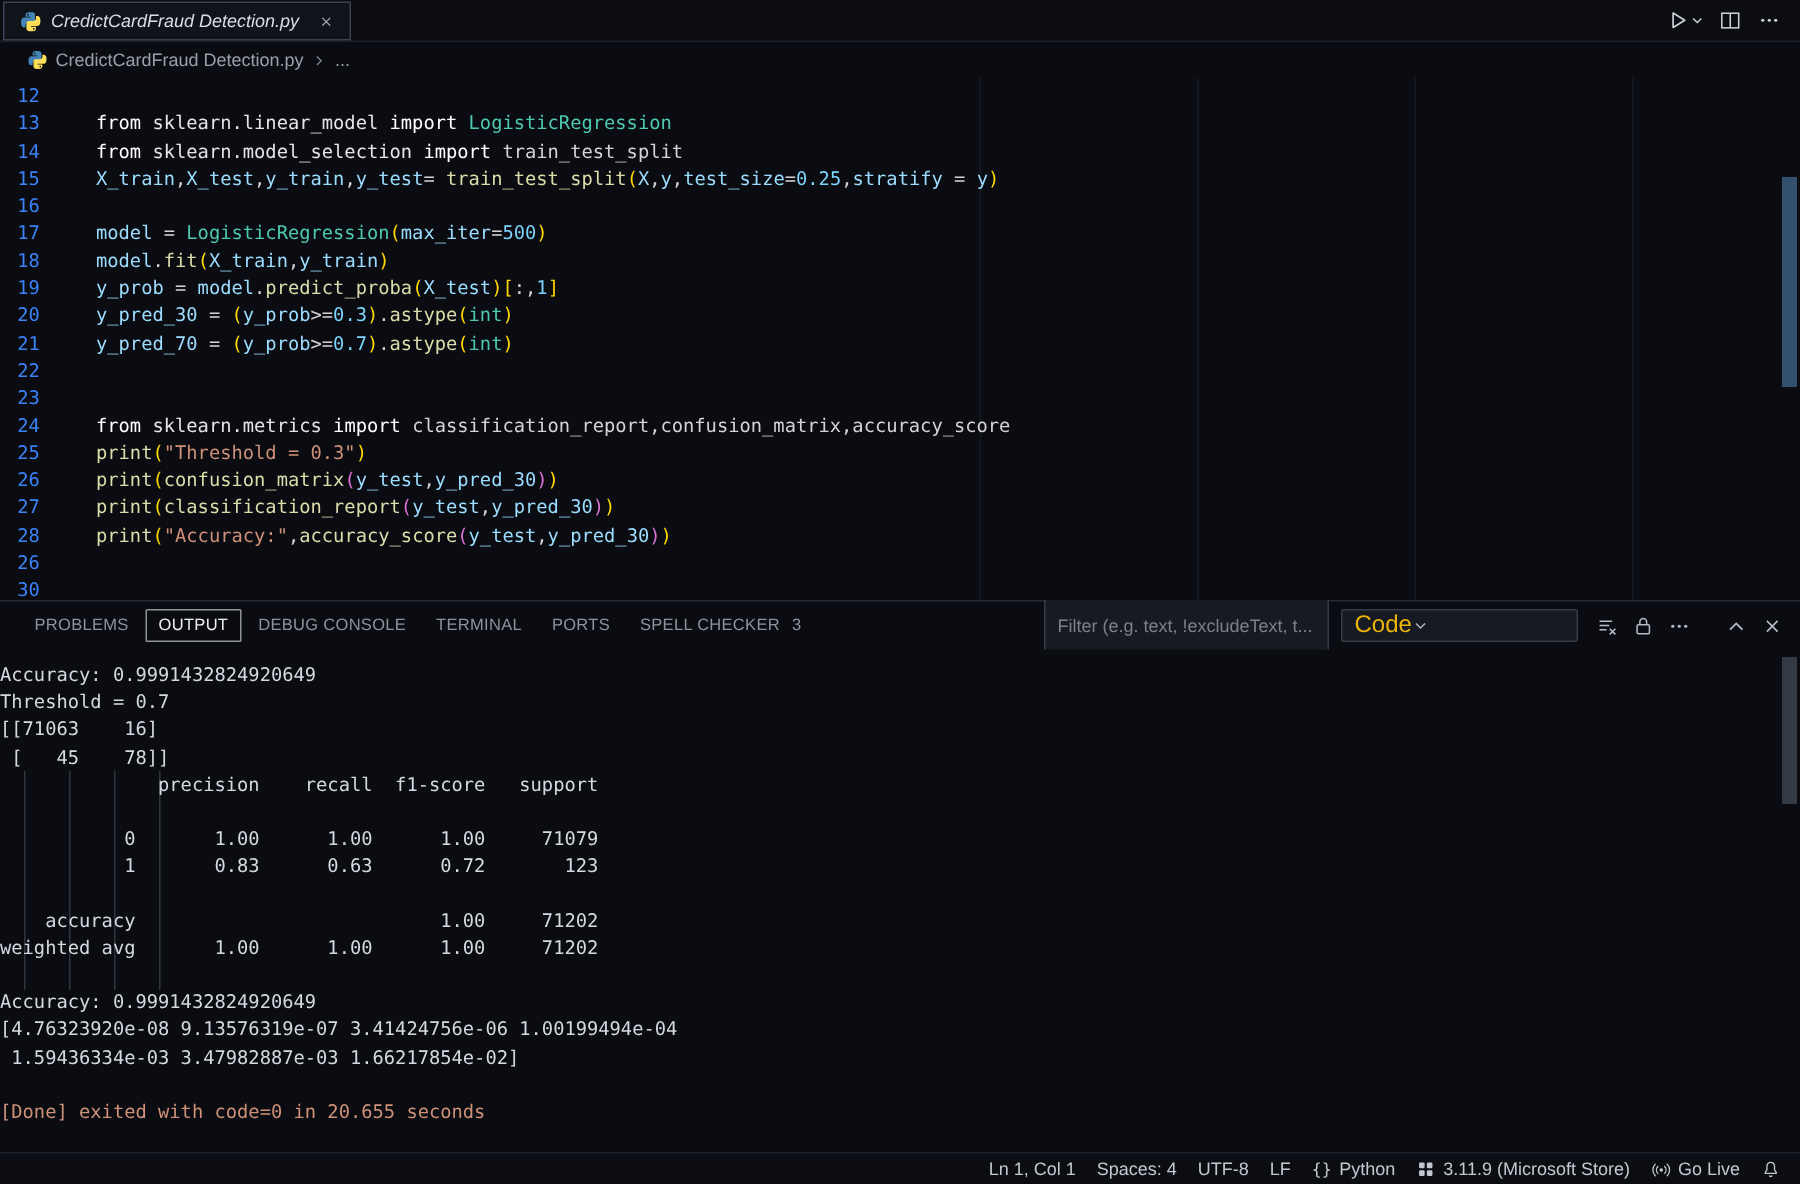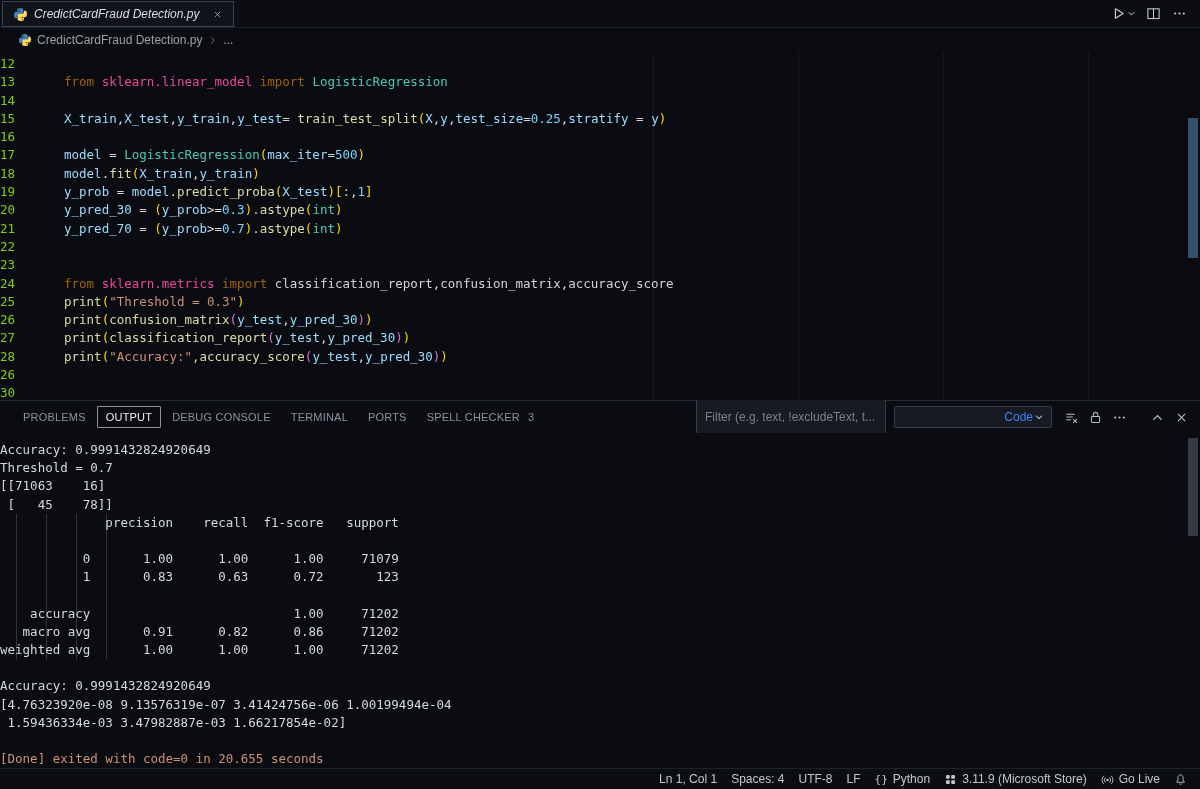--- a/index.html
+++ b/index.html
@@ -28,37 +28,37 @@
   .bchev{width:11px;height:11px;display:inline-flex;color:#7e848e}
   .bchev svg{width:11px;height:11px}
   .bc-item{cursor:pointer}
 
   
   .editor{position:relative;height:348px;flex:none;overflow:hidden;background:#0a0c11;padding-top:3px;
           font-family:"DejaVu Sans Mono",monospace;font-size:12.5px}
   .ruler{position:absolute;top:0;bottom:0;width:1px;background:#151a22}
   .elines{position:relative;z-index:1}
   .eline{display:flex;height:18.3px;line-height:18.3px}
-  .ln{flex:none;width:38px;text-align:left;color:#84cc16;user-select:none}
+  .ln{flex:none;width:38px;text-align:center;color:#3b82f6;user-select:none}
   .codeln{padding-left:26px;white-space:pre}
-  .tk-k{color:#a16207}.tk-m{color:#ec4899}.tk-c{color:#4ec9b0}.tk-f{color:#dcdcaa}.tk-v{color:#9cdcfe}
+  .tk-k{color:#ffffff}.tk-m{color:#e5e5e5}.tk-c{color:#4ec9b0}.tk-f{color:#dcdcaa}.tk-v{color:#9cdcfe}
   .tk-n{color:#7dd3fc}.tk-s{color:#ce9178}.tk-p{color:#d4d4d4}.tk-b{color:#ffd700}.tk-d{color:#da70d6}
   .escroll{position:absolute;right:2px;top:66px;width:10px;height:140px;background:#33506e;z-index:2}
 
   
   .panel-header{height:33px;flex:none;display:flex;align-items:center;background:#0a0c11;border-top:1px solid #262b33;padding:0 8px 0 14px}
   .ptabs{display:flex;align-items:center;gap:2px}
   .ptab{display:inline-flex;align-items:flex-start;padding:4px 8px;font-size:11px;color:#8d939d;letter-spacing:.2px;cursor:pointer;border:1px solid transparent;white-space:nowrap}
   .ptab.active{color:#eceef2;border-color:#8f9298;border-radius:1px}
   .pbadge{margin-left:8px}
   .filter{margin-left:auto;width:190px;height:36px;background:#171a21;border:1px solid #363c47;border-radius:2px;
           color:#c7ccd4;font-size:12px;padding:0 8px;outline:none;font-family:"Liberation Sans",sans-serif}
   .filter::placeholder{color:#7b818c}
   .channel{width:158px;height:22px;margin-left:8px;background:#171a21;border:1px solid #363c47;border-radius:2px;
-           display:flex;align-items:center;justify-content:flex-end;padding:0 6px 0 8px;color:#3b82f6;font-size:12px;cursor:pointer}
+           display:flex;align-items:center;justify-content:flex-start;padding:0 6px 0 8px;color:#eab308;font-size:16px;cursor:pointer}
   .channel .cchev{display:inline-flex;color:#aeb4bd}
   .channel .cchev svg{width:12px;height:12px}
   .pactions{display:flex;align-items:center;gap:2px;margin-left:8px;color:#b6bcc5}
   .pactions .icon-btn[data-icon="chevron-up-icon"]{margin-left:14px}
 
   
   .output{position:relative;height:335px;flex:none;overflow:hidden;background:#0a0c11;padding:8px 0 0 0;
           font-family:"DejaVu Sans Mono",monospace;font-size:12.5px}
   .oguide{position:absolute;width:1px;background:#30343c;z-index:0}
   .olines{position:relative;z-index:1}
@@ -147,20 +147,21 @@
         <div class="eline">
           <span class="ln">12</span>
           <span class="codeln"></span>
         </div>
         <div class="eline">
           <span class="ln">13</span>
           <span class="codeln"><span class="tk-k">from</span><span class="tk-p"> </span><span class="tk-m">sklearn.linear_model</span><span class="tk-p"> </span><span class="tk-k">import</span><span class="tk-p"> </span><span class="tk-c">LogisticRegression</span></span>
         </div>
         <div class="eline">
           <span class="ln">14</span>
+          <span class="codeln"><span class="tk-k">from</span><span class="tk-p"> </span><span class="tk-m">sklearn.model_selection</span><span class="tk-p"> </span><span class="tk-k">import</span><span class="tk-p"> </span><span class="tk-p">train_test_split</span></span>
         </div>
         <div class="eline">
           <span class="ln">15</span>
           <span class="codeln"><span class="tk-v">X_train</span><span class="tk-p">,</span><span class="tk-v">X_test</span><span class="tk-p">,</span><span class="tk-v">y_train</span><span class="tk-p">,</span><span class="tk-v">y_test</span><span class="tk-p">= </span><span class="tk-f">train_test_split</span><span class="tk-b">(</span><span class="tk-v">X</span><span class="tk-p">,</span><span class="tk-v">y</span><span class="tk-p">,</span><span class="tk-v">test_size</span><span class="tk-p">=</span><span class="tk-n">0.25</span><span class="tk-p">,</span><span class="tk-v">stratify</span><span class="tk-p"> = </span><span class="tk-v">y</span><span class="tk-b">)</span></span>
         </div>
         <div class="eline">
           <span class="ln">16</span>
           <span class="codeln"></span>
         </div>
         <div class="eline">
@@ -296,21 +297,20 @@
         <div class="oline">Accuracy: 0.9991432824920649</div>
         <div class="oline">Threshold = 0.7</div>
         <div class="oline">[[71063    16]</div>
         <div class="oline"> [   45    78]]</div>
         <div class="oline">              precision    recall  f1-score   support</div>
         <div class="oline">&nbsp;</div>
         <div class="oline">           0       1.00      1.00      1.00     71079</div>
         <div class="oline">           1       0.83      0.63      0.72       123</div>
         <div class="oline">&nbsp;</div>
         <div class="oline">    accuracy                           1.00     71202</div>
-        <div class="oline">   macro avg       0.91      0.82      0.86     71202</div>
         <div class="oline">weighted avg       1.00      1.00      1.00     71202</div>
         <div class="oline">&nbsp;</div>
         <div class="oline">Accuracy: 0.9991432824920649</div>
         <div class="oline">[4.76323920e-08 9.13576319e-07 3.41424756e-06 1.00199494e-04</div>
         <div class="oline"> 1.59436334e-03 3.47982887e-03 1.66217854e-02]</div>
         <div class="oline">&nbsp;</div>
         <div class="oline o-done">[Done] exited with code=0 in 20.655 seconds</div>
       </div>
     <div class="oscroll"></div>
   </div>

